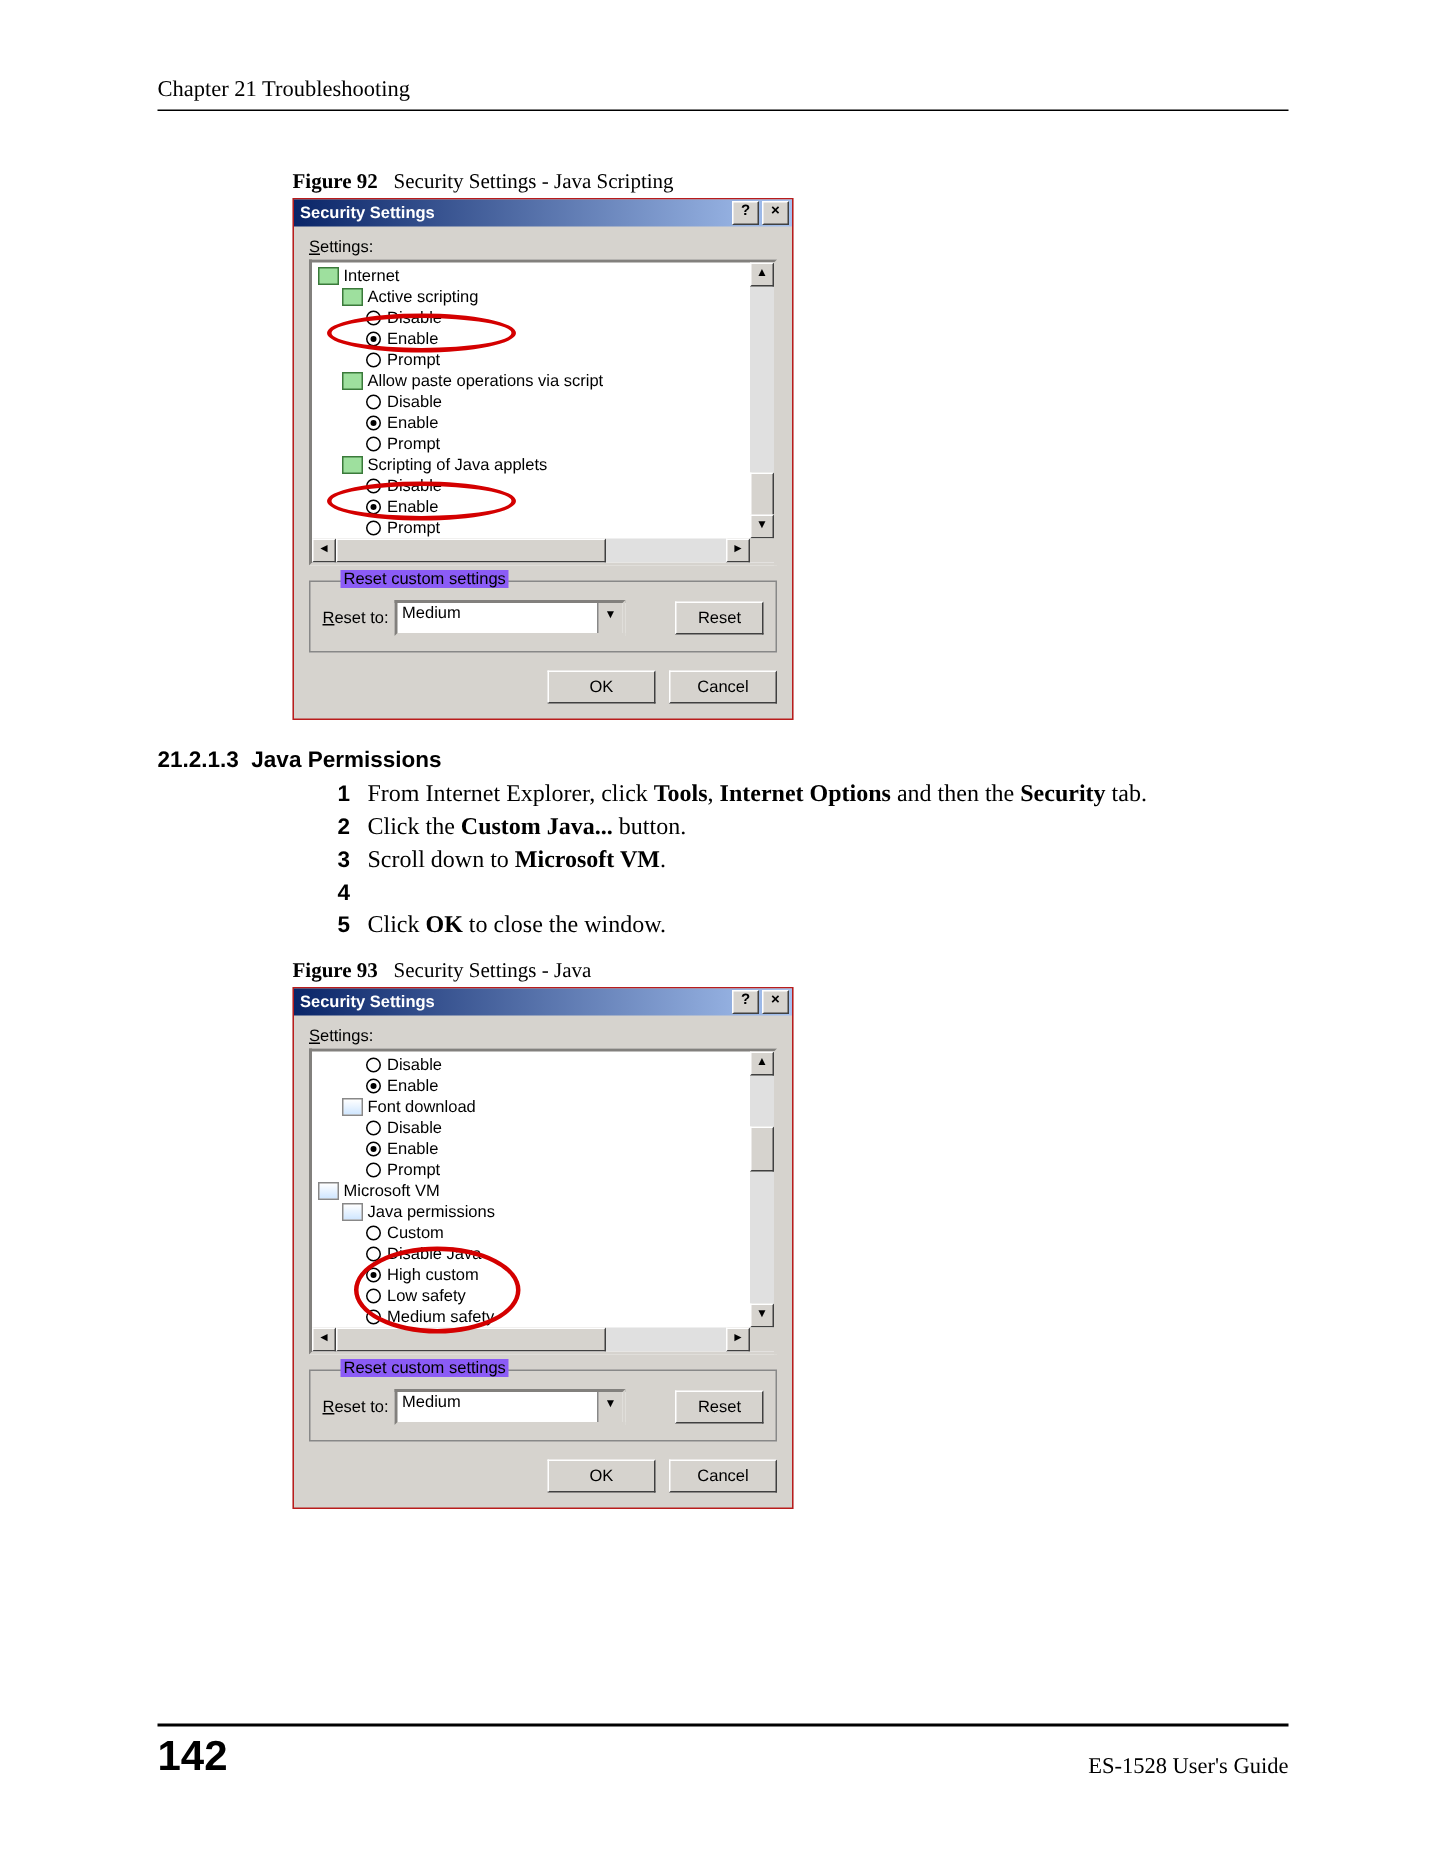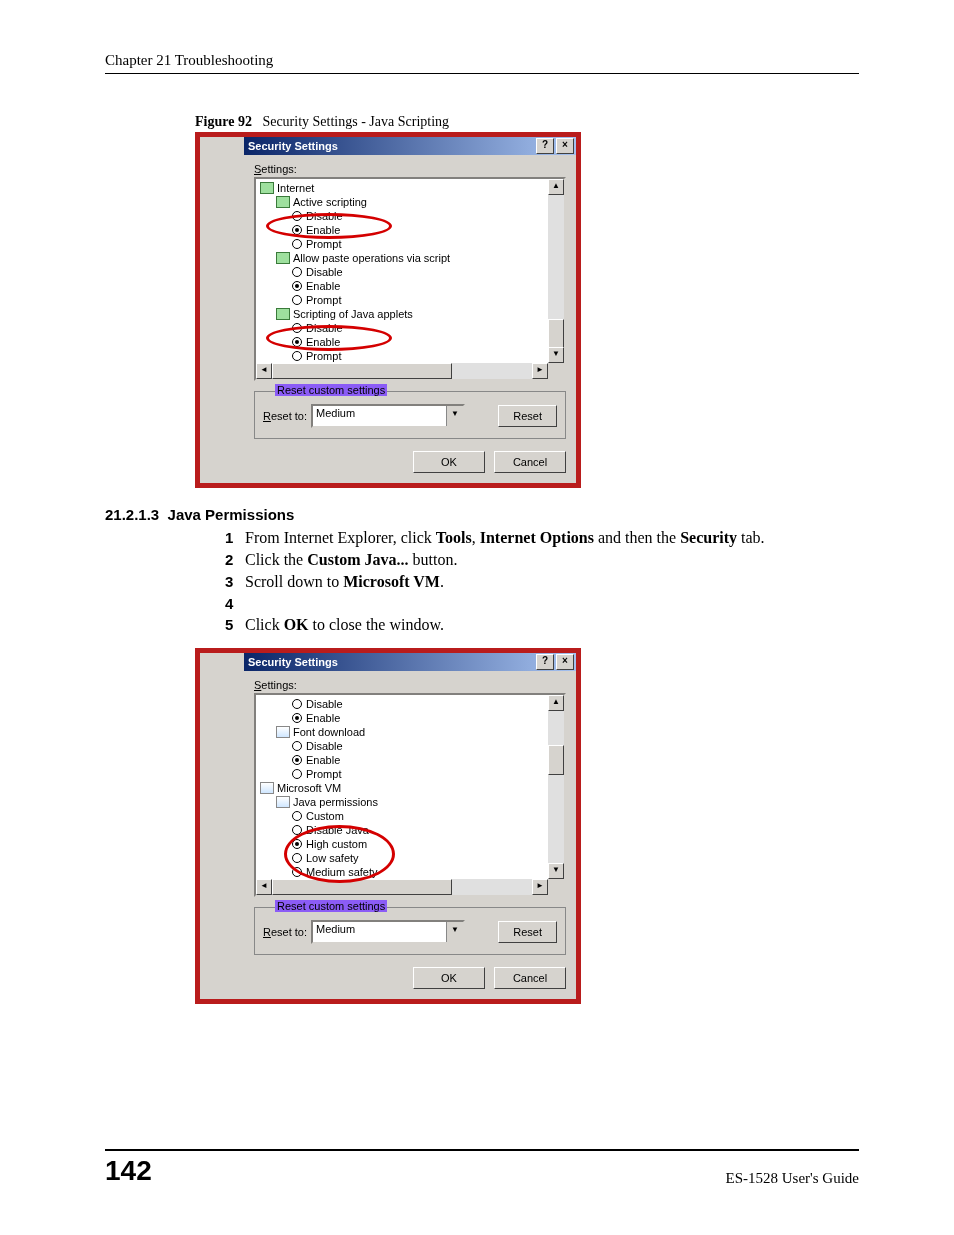--- a/index.html
+++ b/index.html
@@ -28,26 +28,25 @@
   .fig-caption {
     font-family: Liberation Serif, serif;
     font-size: 14px;
     margin-left: 90px;
   }
   .fig-caption .fignum { font-weight: bold; }
   .dlg {
     width: 332px;
     margin-left: 90px;
     margin-top: 2px;
-    border: 5px solid #b91c1c;
+    border: 1px solid #b91c1c;
     background: #d6d3ce;
     font-family: Tahoma, "MS Sans Serif", Arial, sans-serif;
     font-size: 11px;
     position: relative;
-    padding-left: 44px;
   }
   .titlebar {
     height: 18px;
     background: linear-gradient(to right, #0a2568, #a6c2f0);
     color: #fff;
     display: flex;
     align-items: center;
     padding-left: 4px;
     font-weight: bold;
   }
@@ -318,20 +317,23 @@
       </li>
     <li>
         <span class="num">4</span>
       </li>
     <li>
         <span class="num">5</span>
         <span>Click <span class="b">OK</span> to close the window.</span>
       </li>
   </ol>
 
+  <div class="fig-caption">
+    <span class="fignum">Figure 93</span>&nbsp;&nbsp;&nbsp;<span>Security Settings - Java</span>
+  </div>
 
   <div class="dlg">
     <div class="titlebar">
       <span>Security Settings</span>
       <span class="spacer"></span>
       <span class="titlebar-btn">?</span>
       <span class="titlebar-btn">×</span>
     </div>
     <div class="dlg-body">
       <div class="settings-label"><u>S</u>ettings:</div>

